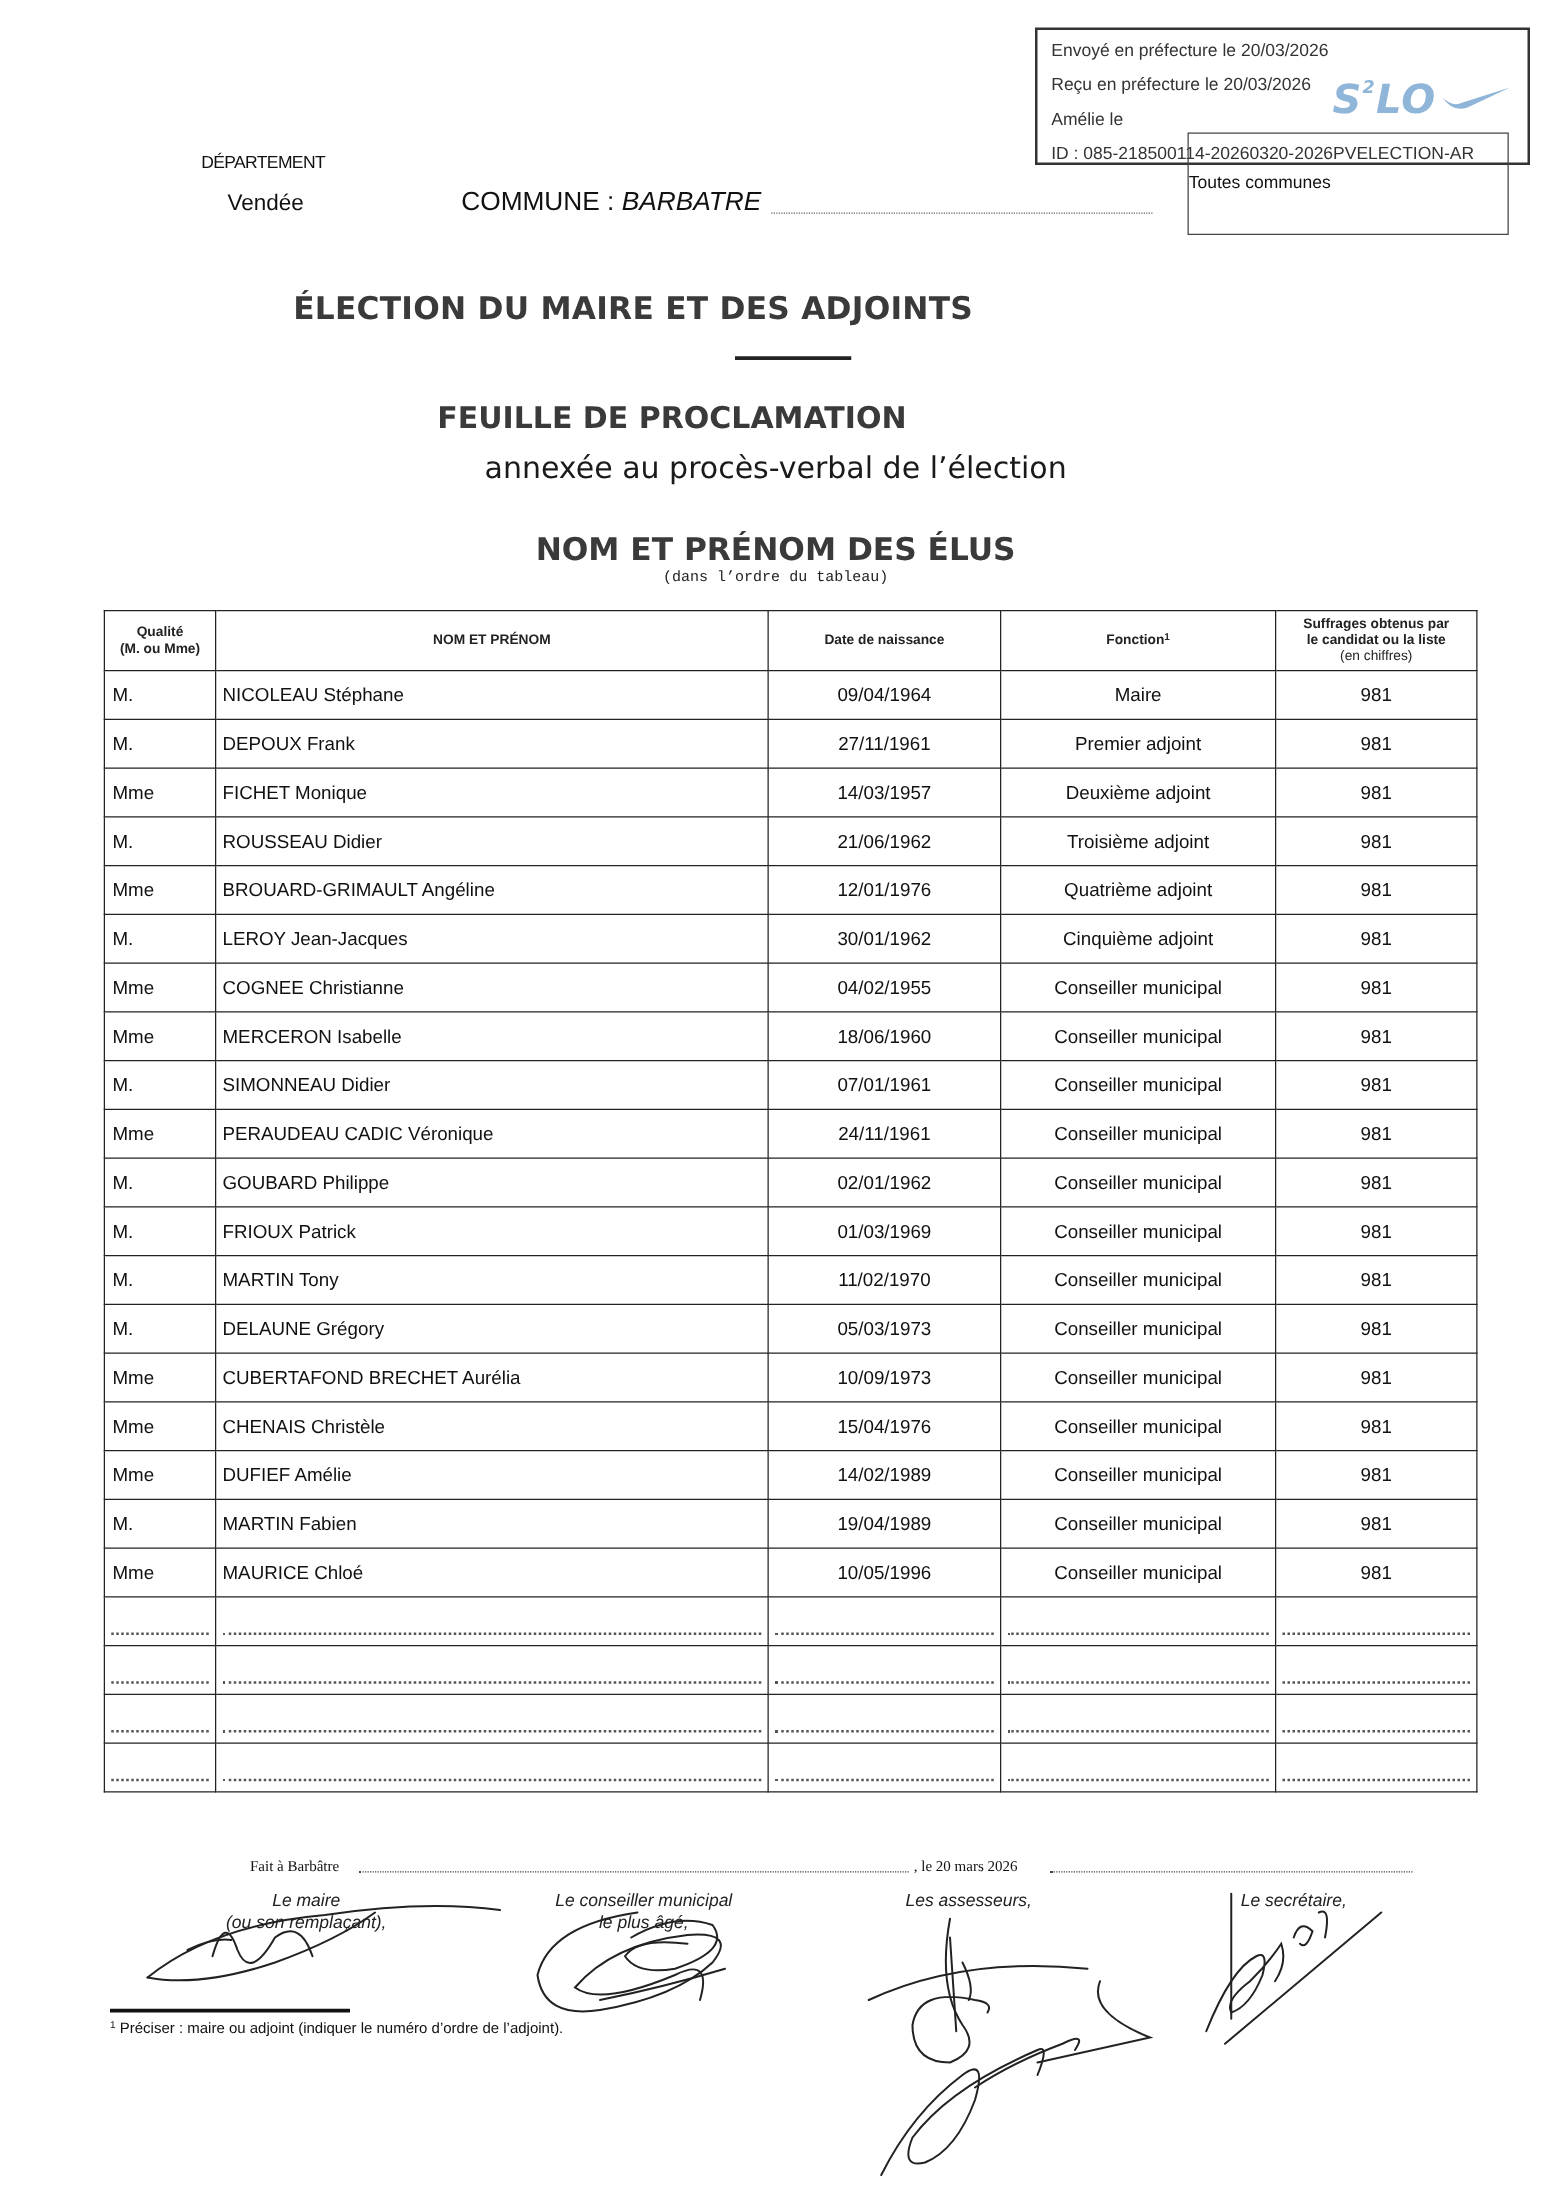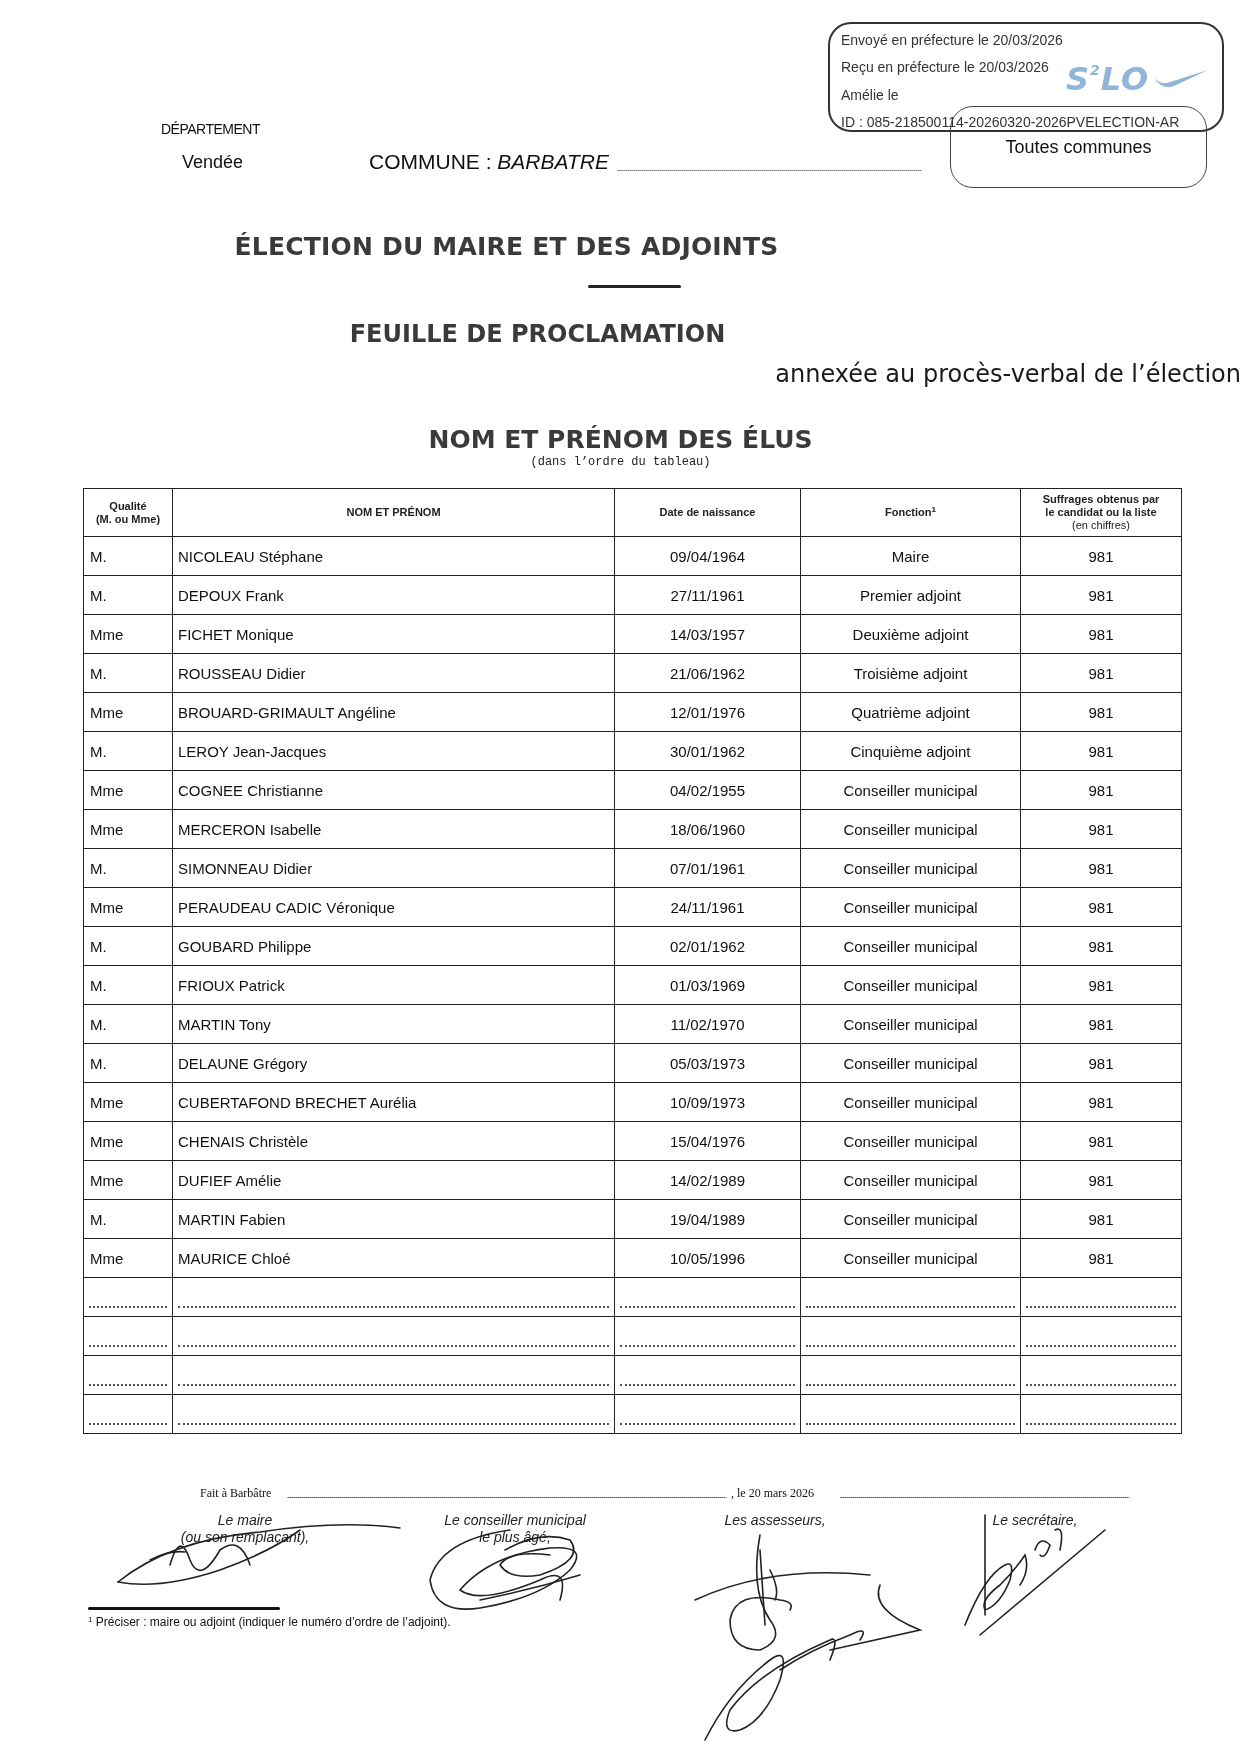--- a/index.html
+++ b/index.html
@@ -1,38 +1,38 @@
 <!DOCTYPE html>
 <html><head>
 <meta charset="utf-8">
 <style>
   html, body { margin:0; padding:0; background:#ffffff; }
   body { width:1241px; height:1755px; position:relative; overflow:hidden; font-family:"Liberation Sans", sans-serif; color:#111; }
-  .abs { position:absolute;border-radius:23px; }
+  .abs { position:absolute; }
 
   
   .stamp { left:828px; top:22px; width:396px; height:110px; border:2px solid #333; box-sizing:border-box; background:transparent; }
   .stamp .line { position:absolute; left:11px; font-size:14px; color:#333; white-space:nowrap; }
   .stamp .l1 { top:8px; } .stamp .l2 { top:35px; } .stamp .l3 { top:63px; } .stamp .l4 { top:90px; }
   .s2lo { position:absolute; left:236px; top:36px; font-size:32px; font-weight:bold; font-style:italic; color:#8fb5d8; letter-spacing:1px; font-family:"DejaVu Sans", sans-serif; }
   .s2lo sup { font-size:14px; vertical-align:top; position:relative; top:2px; }
   .s2lo-check { position:absolute; left:322px; top:44px; }
   .communes-box { left:950px; top:106px; width:257px; height:82px; border:1px solid #444; box-sizing:border-box; }
-  .communes-box span { position:absolute; left:0; right:0; top:30px; text-align:center; font-size:18px; color:#111; }
+  .communes-box span { position:absolute; left:0; right:0; top:30px; text-align:left; font-size:14px; color:#111; }
 
   .dept-label { left:161px; top:121px; font-size:14px; letter-spacing:-0.5px; }
   .dept-value { left:182px; top:152px; font-size:18px; }
   .commune { left:369px; top:150px; font-size:21px; white-space:nowrap; }
   .commune i { font-style:italic; }
   .commune-dots { left:617px; top:170px; width:305px; border-bottom:1px dotted #666; }
 
   .title1 { left:0; width:1013px; top:232px; text-align:center; font-family:"DejaVu Sans", sans-serif; font-weight:bold; font-size:25px; color:#3a3a3a; letter-spacing:0.2px; }
   .title-rule { left:588px; top:285px; width:93px; height:3px; background:#222; }
   .title2 { left:0; width:1075px; top:320px; text-align:center; font-family:"DejaVu Sans", sans-serif; font-weight:bold; font-size:24px; color:#3a3a3a; }
-  .subtitle { left:0; width:1241px; top:360px; text-align:right; font-family:"DejaVu Sans", sans-serif; font-size:24px; color:#1a1a1a; }
+  .subtitle { left:0; width:1241px; top:360px; text-align:center; font-family:"DejaVu Sans", sans-serif; font-size:24px; color:#1a1a1a; }
   .title3 { left:0; width:1241px; top:425px; text-align:center; font-family:"DejaVu Sans", sans-serif; font-weight:bold; font-size:25px; color:#3a3a3a; }
   .order-note { left:0; width:1241px; top:455px; text-align:center; font-family:Liberation Mono, monospace; font-size:12px; color:#222; }
 
   
   table.elus { position:absolute; left:83px; top:488px; width:1098px; border-collapse:collapse; table-layout:fixed; }
   table.elus th, table.elus td { border:1.5px solid #222; padding:0; }
   table.elus th { height:47px; font-size:11px; font-weight:bold; text-align:center; line-height:13px; color:#222; }
   table.elus td { height:38px; font-size:15px; color:#111; vertical-align:middle; }
   td.q { padding-left:6px !important; }
   td.n { padding-left:5px !important; }

